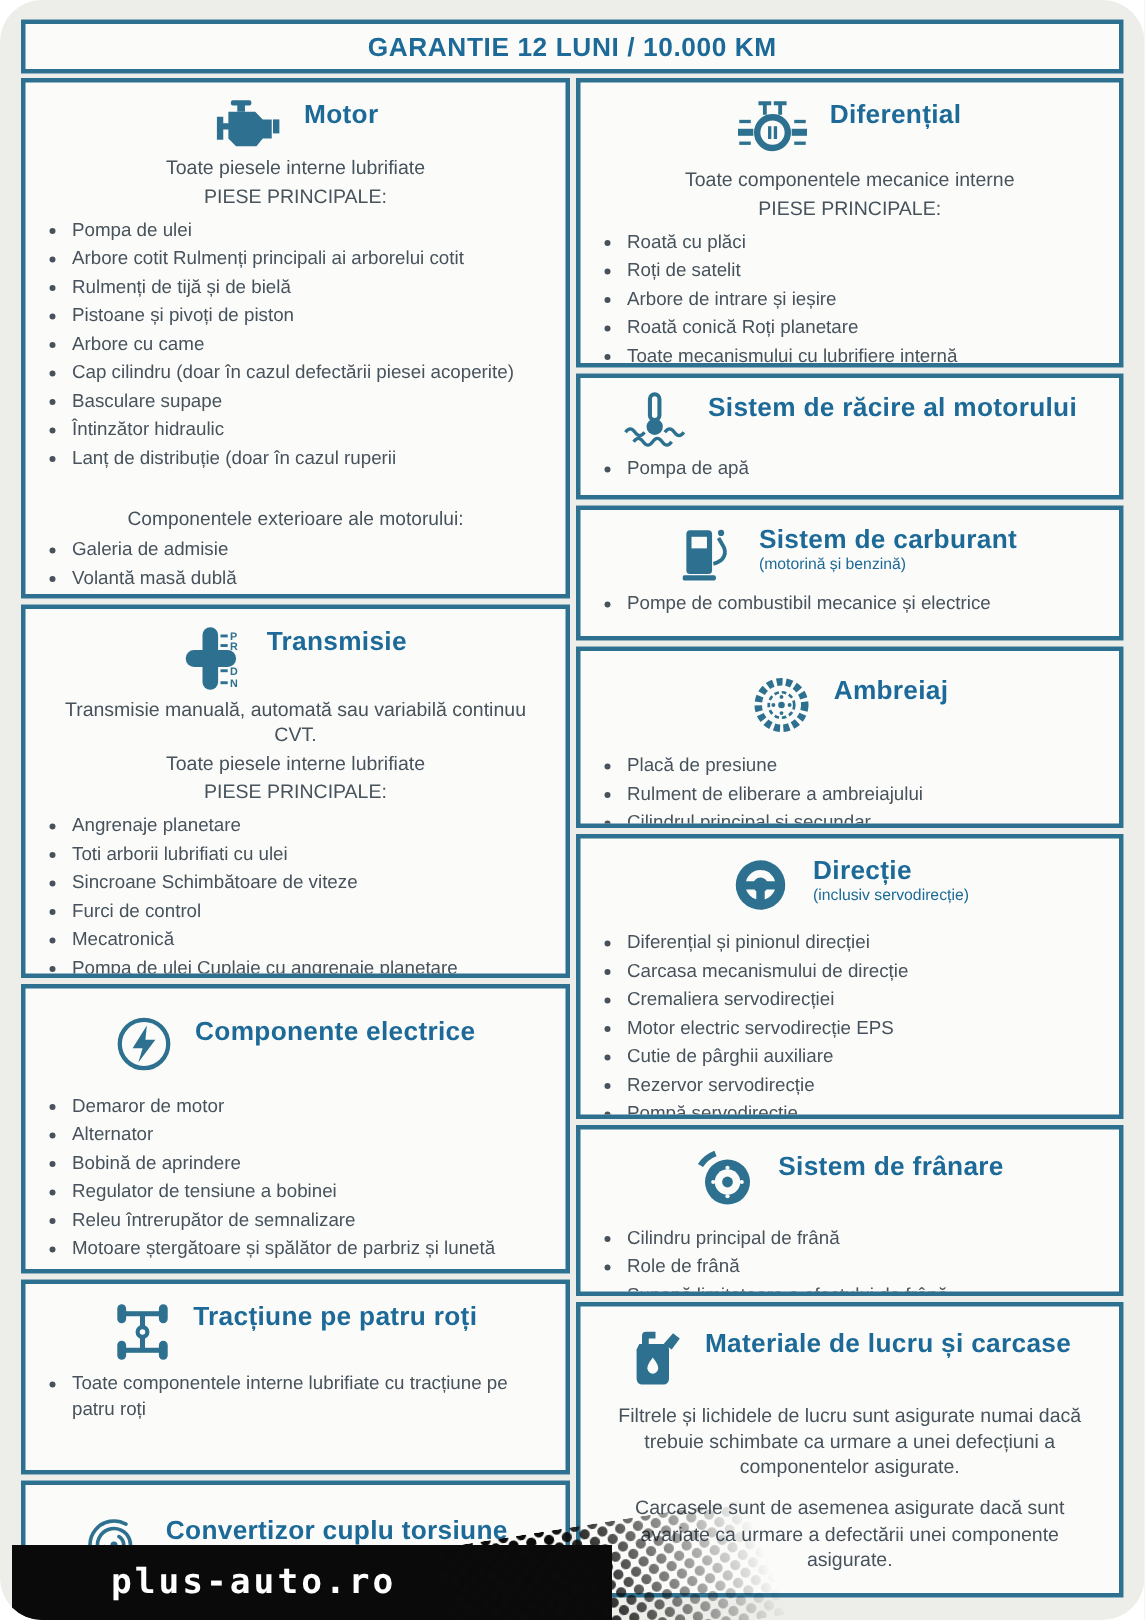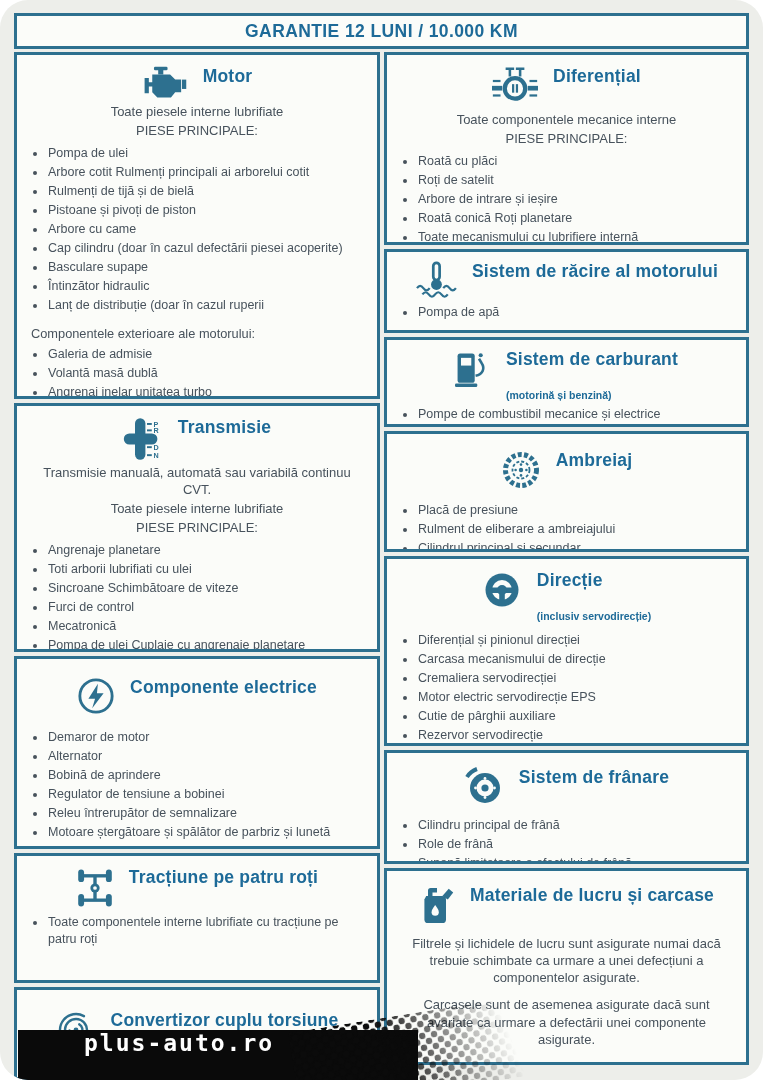--- a/index.html
+++ b/index.html
@@ -33,37 +33,37 @@
   .box{
     border:3px solid var(--accent);background:var(--boxbg);
     box-sizing:border-box;overflow:hidden;padding:2px 8px;flex:none;
   }
   .grow{flex:1 1 auto;}
 
   .sec-head{display:flex;align-items:flex-start;justify-content:center;gap:15px;margin:9px 0 4px;}
   .sec-head .icon{flex:none;display:flex;align-items:center;}
   .sec-head h2{margin:0;font-size:17.5px;font-weight:bold;color:var(--title);letter-spacing:.2px;}
   .title-block{display:flex;flex-direction:column;align-items:flex-start;}
-  .subtitle{font-size:10.5px;font-weight:bold;color:var(--title);margin-top:19px;}
+  .subtitle{font-size:10.5px;font-weight:normal;color:var(--title);margin-top:0;}
 
   .center{ text-align:center;font-size:13px;color:var(--body);margin:2px 6px;line-height:1.3;}
-  .sub-center{text-align:left;font-size:12.8px;color:var(--body);margin:12px 6px 2px;}
+  .sub-center{text-align:center;font-size:12.8px;color:var(--body);margin:24px 6px 2px;}
   .para{ text-align:center;font-size:13px;color:var(--body);margin:10px 10px 4px;line-height:1.32;}
 
   ul.bullets{margin:5px 0 4px;padding-left:22px;color:var(--body);}
   ul.bullets li{font-size:12.5px;line-height:1.36;margin:2px 0;padding-left:1px;}
 
   svg .st{fill:none;stroke:var(--accent);}
   svg .fl{fill:var(--accent);}
   svg .bg{fill:var(--boxbg);}
   svg text{fill:var(--accent);font-family:"Liberation Sans",sans-serif;font-weight:bold;}
 
   .footer-bar{
-    position:absolute;left:18px;bottom:0;width:400px;height:50px;background:#0a0a0a;
-    display:flex;align-items:flex-start;z-index:6;
+    position:absolute;left:8px;bottom:0;width:400px;height:50px;background:#0a0a0a;
+    display:flex;align-items:center;z-index:6;
   }
   .brand{
     font-family:"DejaVu Sans Mono",monospace;font-weight:bold;color:#fff;
     font-size:23px;letter-spacing:2px;padding-left:66px;
   }
   .halftone{
     position:absolute;left:285px;bottom:0;width:300px;height:80px;z-index:7;
     background-image:
       radial-gradient(circle,#0b0b0b 3.1px,transparent 3.6px),
       radial-gradient(circle,#0b0b0b 3.1px,transparent 3.6px);

